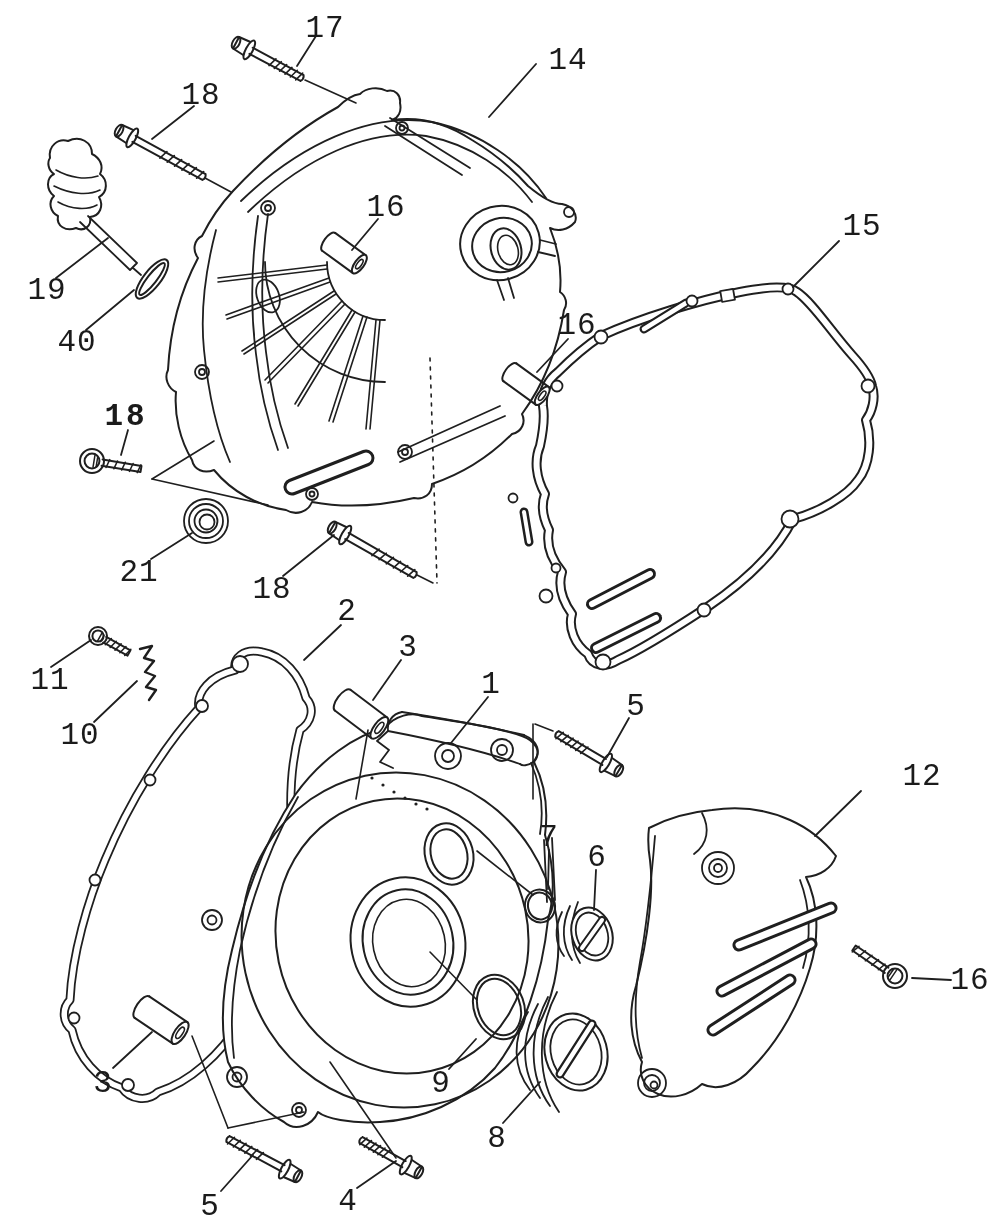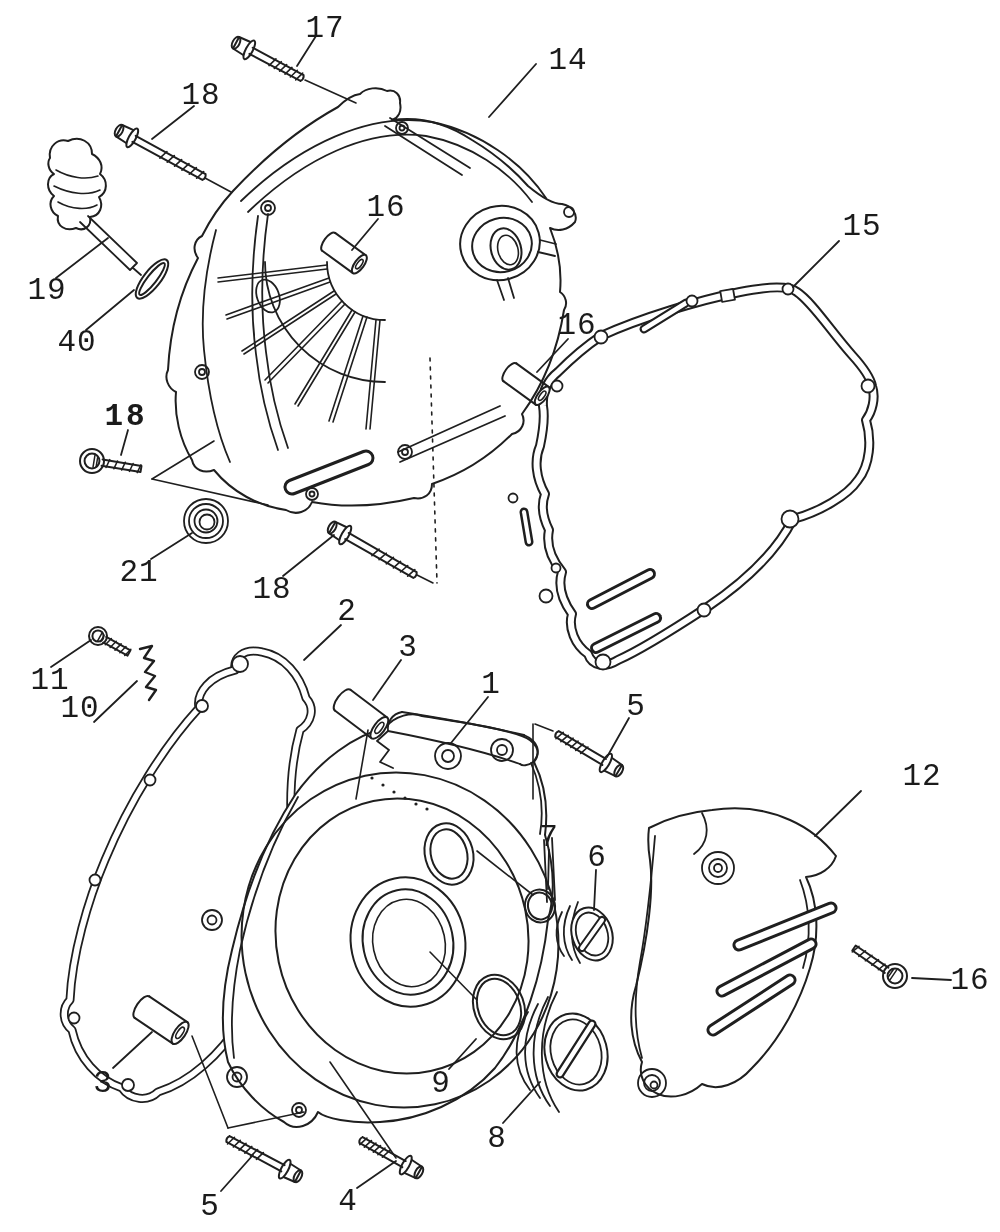--- a/index.html
+++ b/index.html
@@ -482,21 +482,21 @@
       <div class="callout" style="left: 77px; top: 342px;">40</div>
       <div class="callout" style="left: 577px; top: 325px;">16</div>
       <div class="callout bold" style="left: 126px; top: 416px;">18</div>
       <div class="callout" style="left: 139px; top: 572px;">21</div>
       <div class="callout" style="left: 272px; top: 589px;">18</div>
       <div class="callout" style="left: 347px; top: 611px;">2</div>
       <div class="callout" style="left: 408px; top: 647px;">3</div>
       <div class="callout" style="left: 50px; top: 680px;">11</div>
       <div class="callout" style="left: 491px; top: 684px;">1</div>
       <div class="callout" style="left: 636px; top: 706px;">5</div>
-      <div class="callout" style="left: 80px; top: 708px;">10</div>
+      <div class="callout" style="left: 80px; top: 735px;">10</div>
       <div class="callout" style="left: 922px; top: 776px;">12</div>
       <div class="callout" style="left: 549px; top: 837px;">7</div>
       <div class="callout" style="left: 597px; top: 857px;">6</div>
       <div class="callout" style="left: 970px; top: 980px;">16</div>
       <div class="callout" style="left: 441px; top: 1083px;">9</div>
       <div class="callout" style="left: 497px; top: 1138px;">8</div>
       <div class="callout" style="left: 103px; top: 1083px;">3</div>
       <div class="callout" style="left: 210px; top: 1206px;">5</div>
       <div class="callout" style="left: 348px; top: 1201px;">4</div>
     </div>

